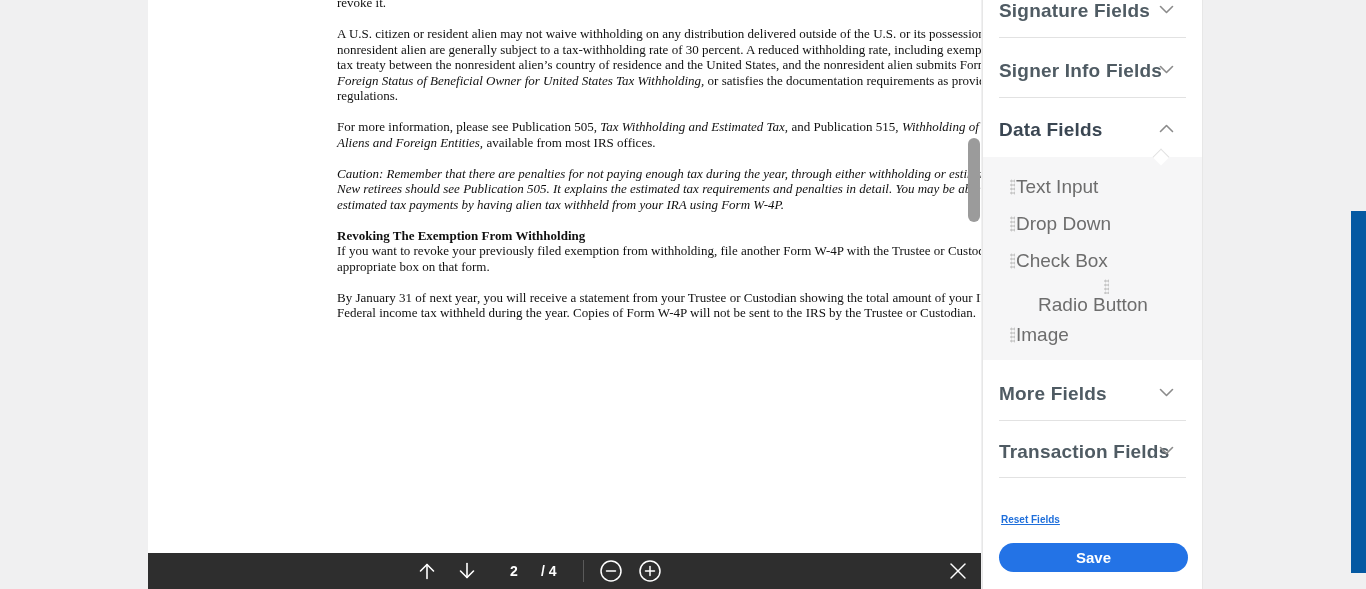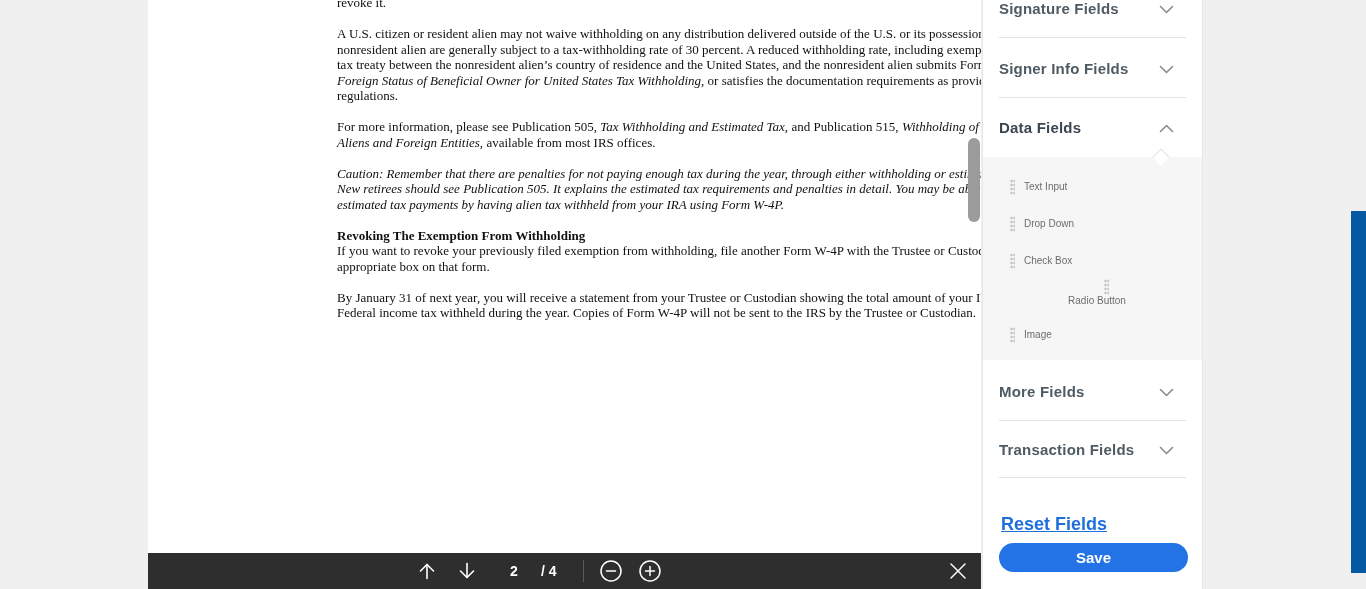--- a/index.html
+++ b/index.html
@@ -13,30 +13,30 @@
   .para { margin:0 0 15.5px 0; }
   .line { white-space:nowrap; }
   .st-r { font-style:normal; }
   .st-i { font-style:italic; }
   .st-b { font-weight:bold; }
   .doc-scrollbar-thumb { position:absolute; left:820px; top:138px; width:12px; height:84px; background:#9b9b9b; border-radius:6px; }
 
   
   .sidebar { position:absolute; left:982px; top:0; width:221px; height:589px; background:#ffffff; border-left:1px solid #e7e7e7; border-right:1px solid #e7e7e7; }
   .sec-header { position:absolute; left:0; width:100%; height:34px; cursor:pointer; }
-  .sec-label { position:absolute; left:16px; top:0; font-size:15px; font-weight:700; color:#4f5b63; letter-spacing:.2px; }
+  .sec-label { position:absolute; left:16px; top:0; font-size:19px; font-weight:700; color:#4f5b63; letter-spacing:.2px; }
   .sec-label.active { color:#3a4652; }
   .chev { position:absolute; right:27px; top:1px; width:17px; height:17px; }
   .sep { position:absolute; left:16px; width:187px; height:1px; background:#e2e2e2; }
   .panel { position:absolute; left:0; top:157px; width:100%; height:203px; background:#f6f6f7; }
   .notch { position:absolute; left:172px; top:151px; width:12px; height:12px; background:#ffffff; border-top:1px solid #e2e2e2; border-left:1px solid #e2e2e2; transform:rotate(45deg); }
   .field-item { position:absolute; left:0; width:100%; height:37px; display:flex; align-items:center; cursor:grab; }
   .grip { width:5px; height:16px; margin-left:27px; background-image:radial-gradient(#c6c6c6 1px, transparent 1.2px); background-size:3px 4px; }
-  .field-label { margin-left:9px; font-size:10px; color:#6d6d6d; }
-  .reset-link { position:absolute; left:18px; top:514px; font-size:18px; font-weight:700; color:#1f6fdb; text-decoration:underline; cursor:pointer; }
+  .field-label { margin-left:1px; font-size:19px; color:#6d6d6d; }
+  .reset-link { position:absolute; left:18px; top:514px; font-size:10px; font-weight:700; color:#1f6fdb; text-decoration:underline; cursor:pointer; }
   .save-btn { position:absolute; left:16px; top:543px; width:189px; height:29px; border:none; border-radius:15px; background:#2373e6; color:#ffffff; font-family:"Liberation Sans",sans-serif; font-size:15px; font-weight:700; cursor:pointer; }
 
   
   .toolbar { position:absolute; left:148px; top:553px; width:833px; height:36px; background:#2e2e2e; }
   .tb-btn { position:absolute; top:6px; width:24px; height:24px; background:none; border:none; cursor:pointer; padding:0; }
   .tb-text { position:absolute; top:10px; color:#ffffff; font-size:14px; font-weight:700; }
   .tb-divider { position:absolute; left:435px; top:7px; width:1px; height:22px; background:#5a5a5a; }
 
   
   .page-scrollbar-thumb { position:absolute; left:1351px; top:211px; width:15px; height:362px; background:#0559a2; cursor:pointer; }

